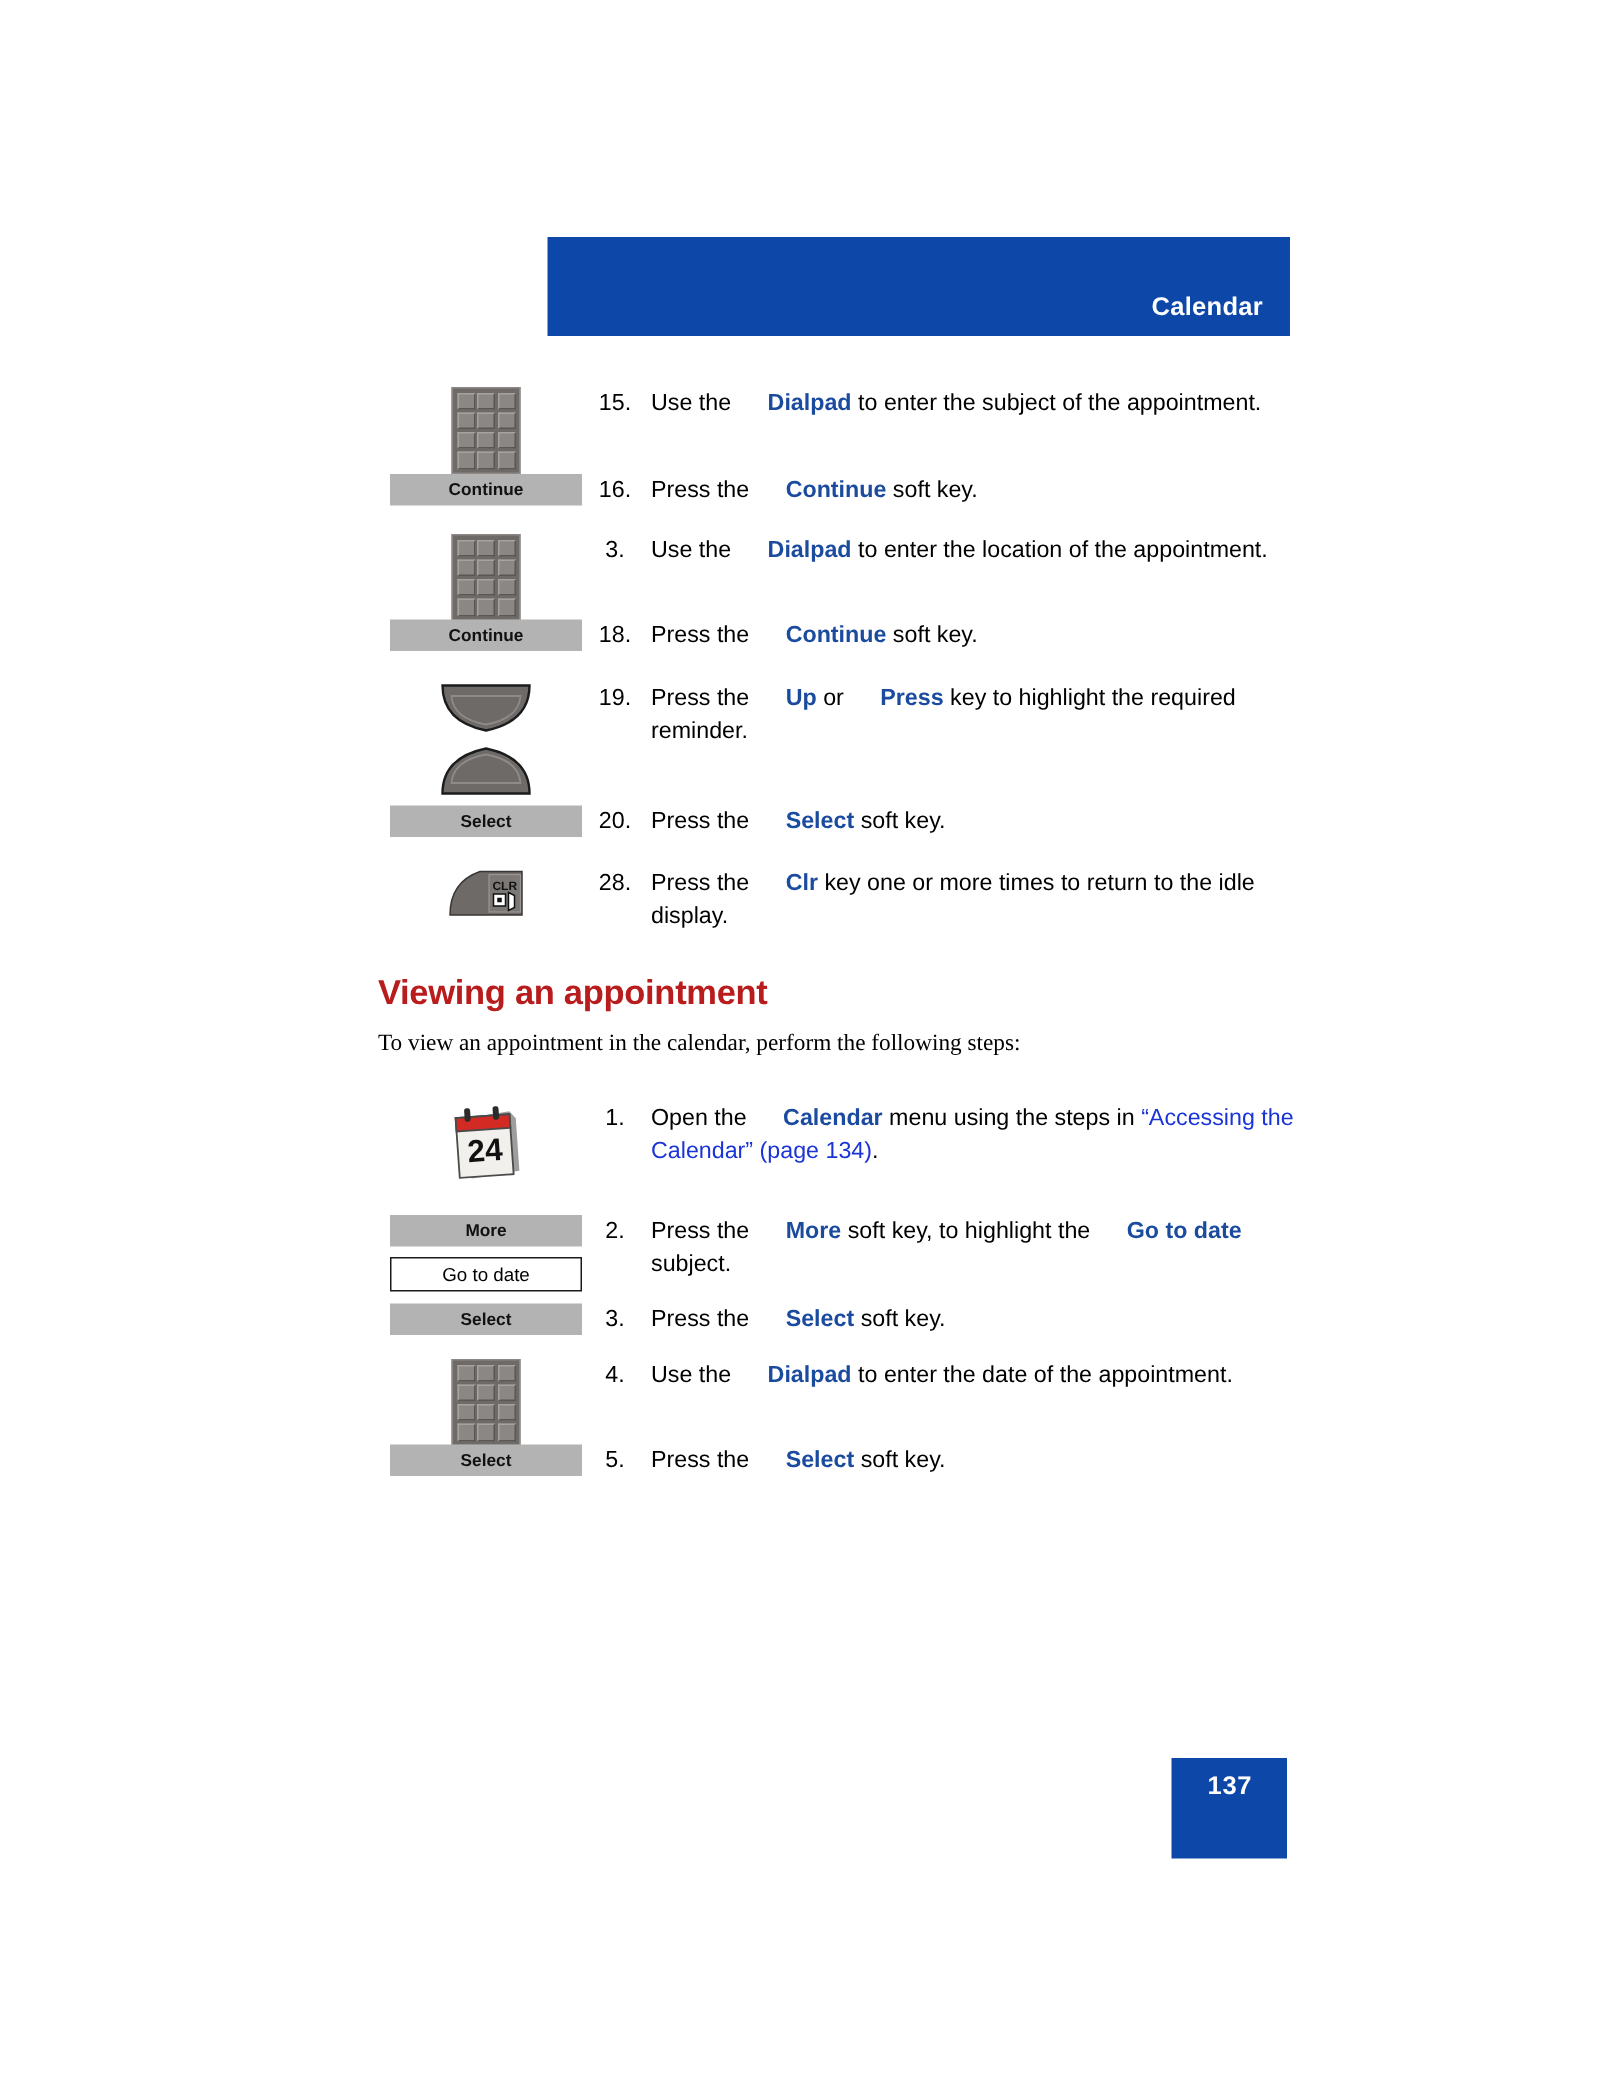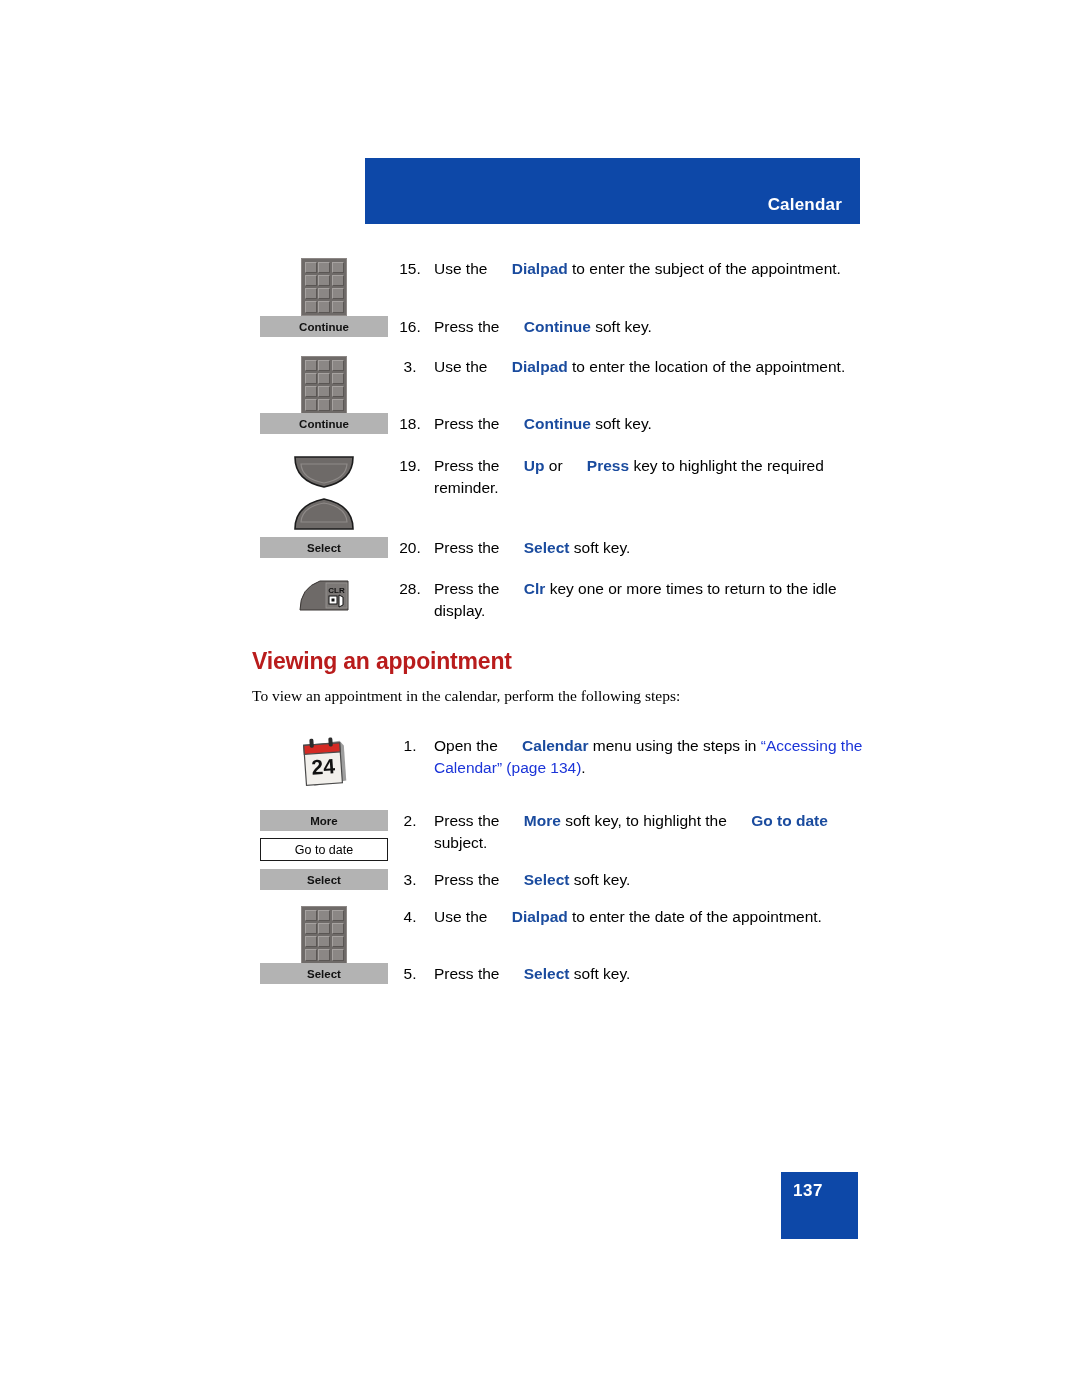--- a/index.html
+++ b/index.html
@@ -191,21 +191,21 @@
 
   
   .pagebox {
     position: absolute;
     left: 781px;
     top: 1172px;
     width: 77px;
     height: 67px;
     background: #0d48a8;
     box-sizing: border-box;
-    padding: 9px 0 0 12px;
+    padding: 9px 0 0 24px;
   }
   .pagenum {
     color: #ffffff;
     font-size: 17px;
     font-weight: bold;
     letter-spacing: 0.5px;
   }
 </style>
 </head>
 <body>

